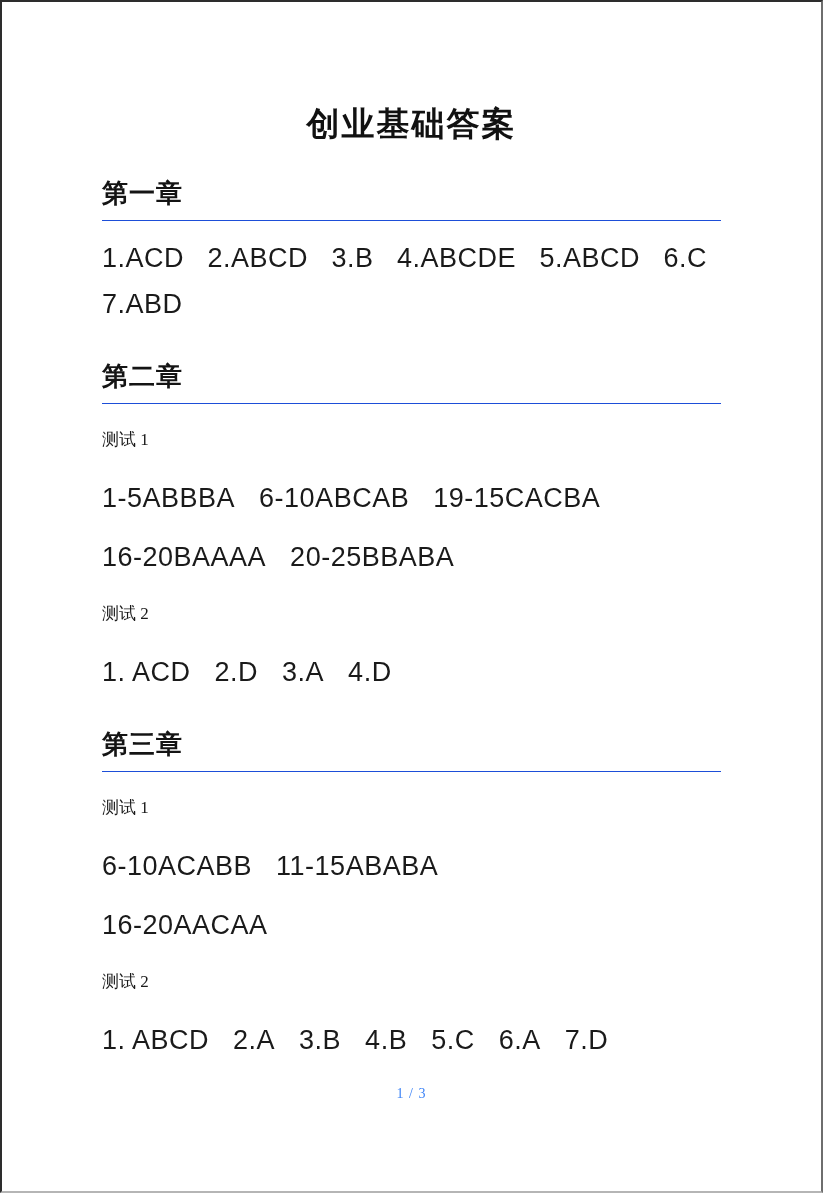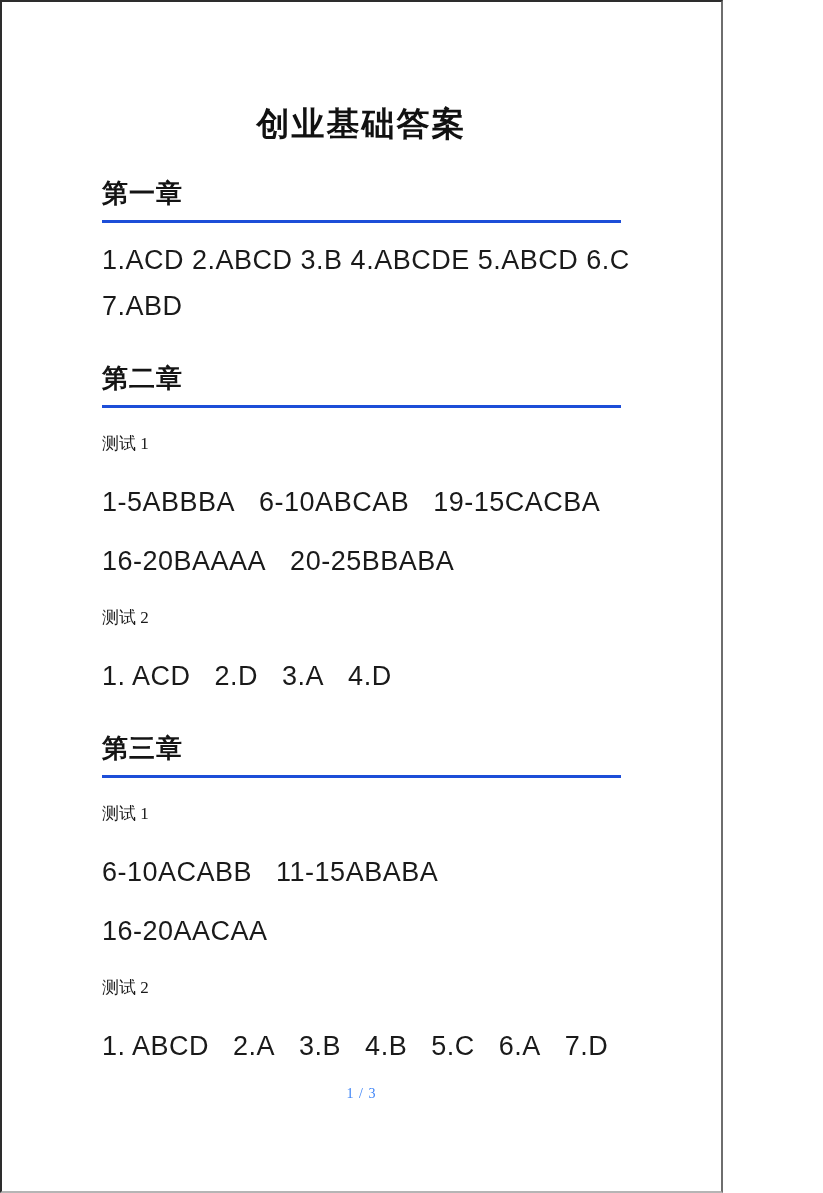--- a/index.html
+++ b/index.html
@@ -2,21 +2,21 @@
 <html><head>
 <meta charset="utf-8">
 <style>
   html, body {
     margin: 0;
     padding: 0;
     background: #ffffff;
   }
   .page {
     position: relative;
-    width: 723px;
+    width: 823px;
     height: 1193px;
     box-sizing: border-box;
     background: #ffffff;
     border-style: solid;
     border-width: 2px;
     border-color: #2d2d2d #6e6e6e #b5b5b5 #2d2d2d;
     overflow: hidden;
     font-family: "Liberation Sans", "DejaVu Sans", sans-serif;
     color: #1a1a1a;
   }
@@ -29,21 +29,21 @@
     font-family: "Liberation Serif", "DejaVu Serif", serif;
     font-weight: 700;
     font-size: 33px;
     line-height: 40px;
     color: #111111;
     letter-spacing: 2px;
   }
   h2.chapter {
     margin: 40px 0 0 0;
     padding-bottom: 12px;
-    border-bottom: 3px solid #1d4ed8;
+    border-bottom: 1px solid #1d4ed8;
     font-family: "Liberation Sans", "DejaVu Sans", sans-serif;
     font-weight: 700;
     font-size: 26px;
     line-height: 30px;
     color: #141414;
     letter-spacing: 1px;
   }
   section:first-of-type h2.chapter {
     margin-top: 34px;
   }

